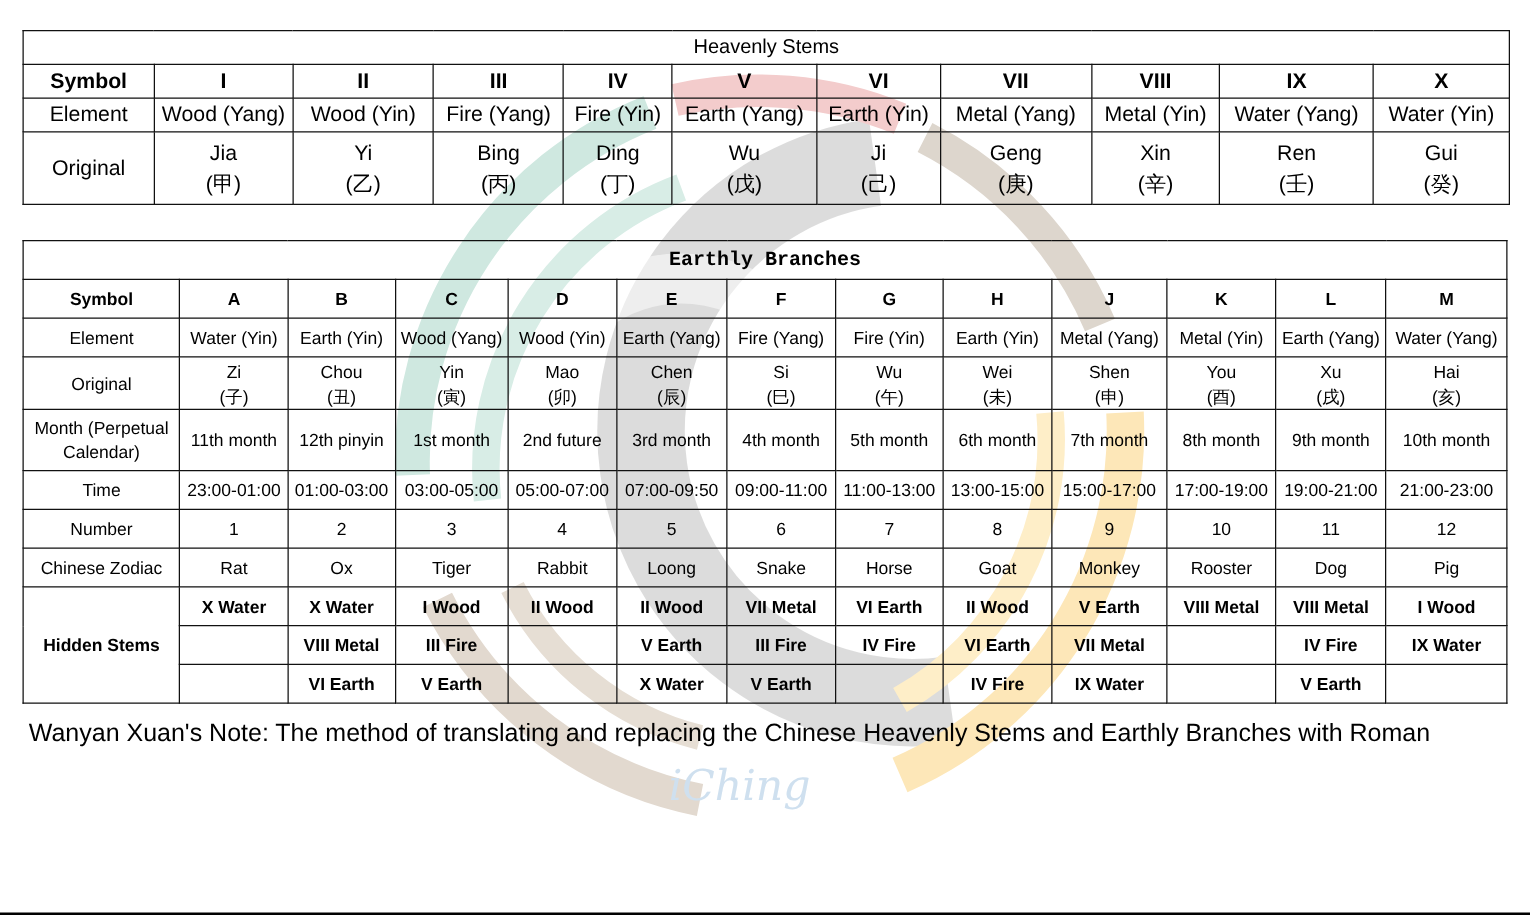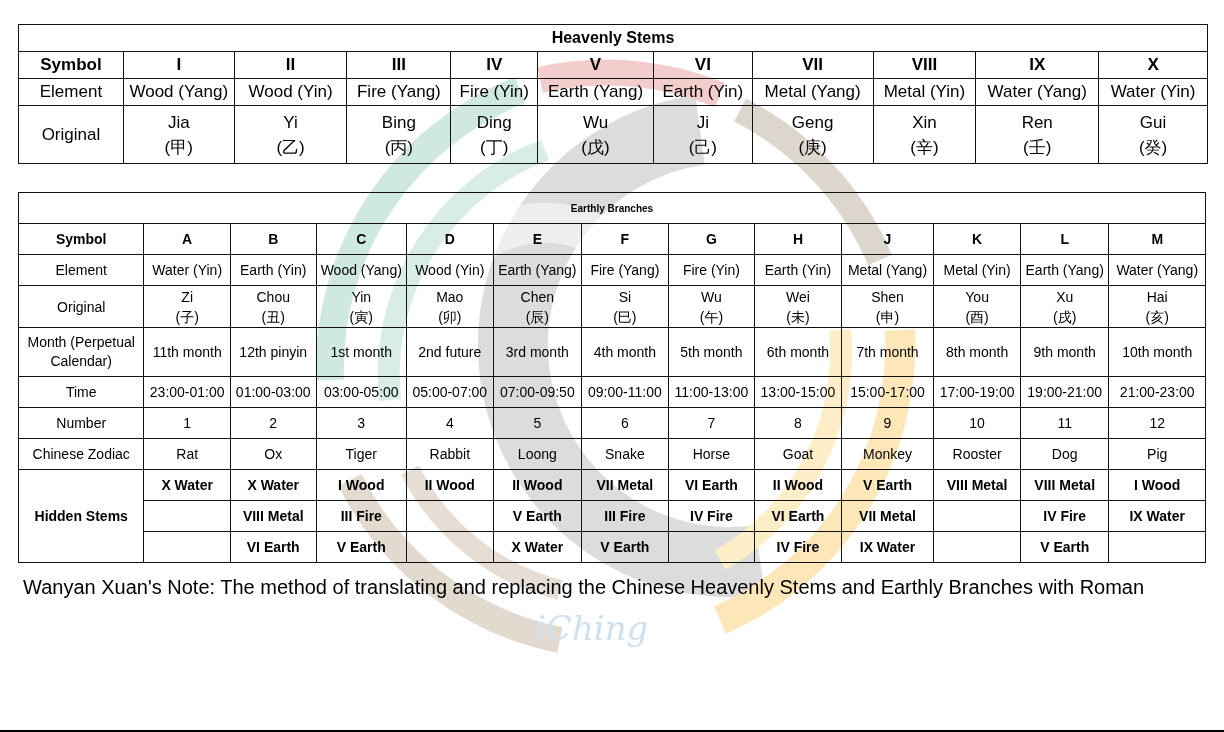--- a/index.html
+++ b/index.html
@@ -4,30 +4,30 @@
   <style>
     html, body { margin: 0; padding: 0; background: #ffffff; }
     body { width: 1224px; height: 732px; position: relative; overflow: hidden; font-family: "Liberation Sans", "DejaVu Sans", sans-serif; color: #000; }
     .watermark { position: absolute; left: 0; top: 0; width: 1224px; height: 732px; pointer-events: none; z-index: 0; }
     .content { position: relative; z-index: 1; }
     table { border-collapse: collapse; position: absolute; background: transparent; }
     td, th { border: 1.5px solid #111; text-align: center; vertical-align: middle; padding: 0; }
 
     
     #stems { left: 18px; top: 24px; width: 1190px; font-size: 17px; }
-    #stems .title-row th { height: 26px; font-weight: bold; font-size: 16px; }
+    #stems .title-row th { height: 26px; font-weight: normal; font-size: 16px; }
     #stems .sym-row td { height: 26px; font-weight: bold; }
     #stems .elem-row td { height: 26px; }
     #stems .orig-row td { height: 57px; line-height: 25px; }
     #stems .rowhead { font-weight: normal; }
     #stems .sym-row .rowhead { font-weight: bold; }
 
     
     #branches { left: 18px; top: 192px; width: 1188px; font-size: 14px; }
-    #branches .title-row th { height: 30px; font-weight: bold; font-size: 10px; }
+    #branches .title-row th { height: 30px; font-weight: bold; font-size: 16px; font-family: Liberation Mono, monospace; }
     #branches .sym-row td { height: 30px; font-weight: bold; }
     #branches .std td { height: 30px; }
     #branches .orig-row td { height: 41px; line-height: 20px; }
     #branches .month-row td { height: 48px; line-height: 19px; }
     #branches .hidden-row td { height: 30px; font-weight: bold; }
     .cell-line { display: block; }
 
     .note { position: absolute; left: 23px; top: 572px; width: 1190px; font-size: 20px; line-height: 31px; }
     .bottom-rule { position: absolute; left: 0; top: 730px; width: 1224px; height: 2px; background: #000; }
   </style>

